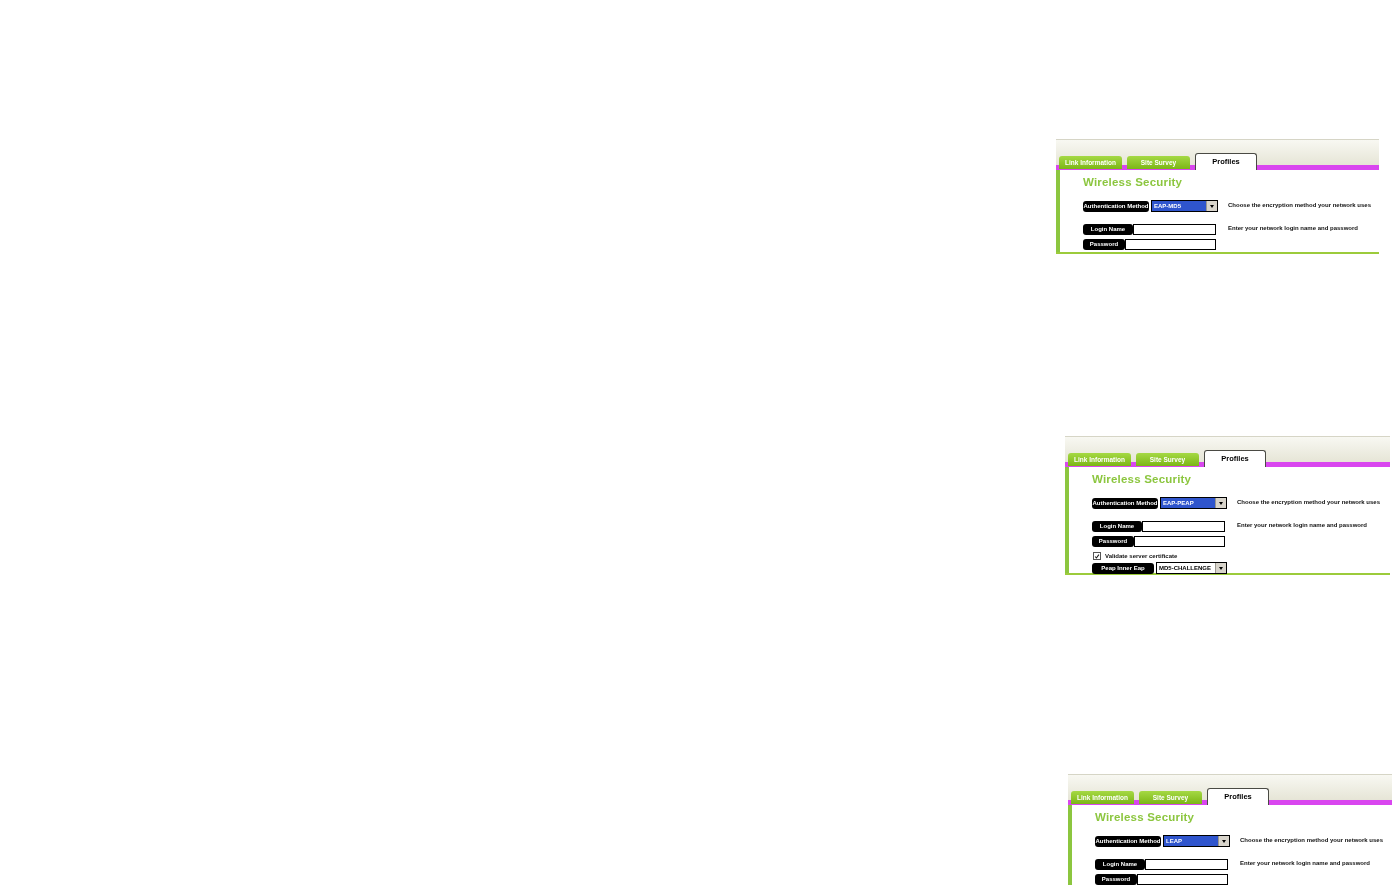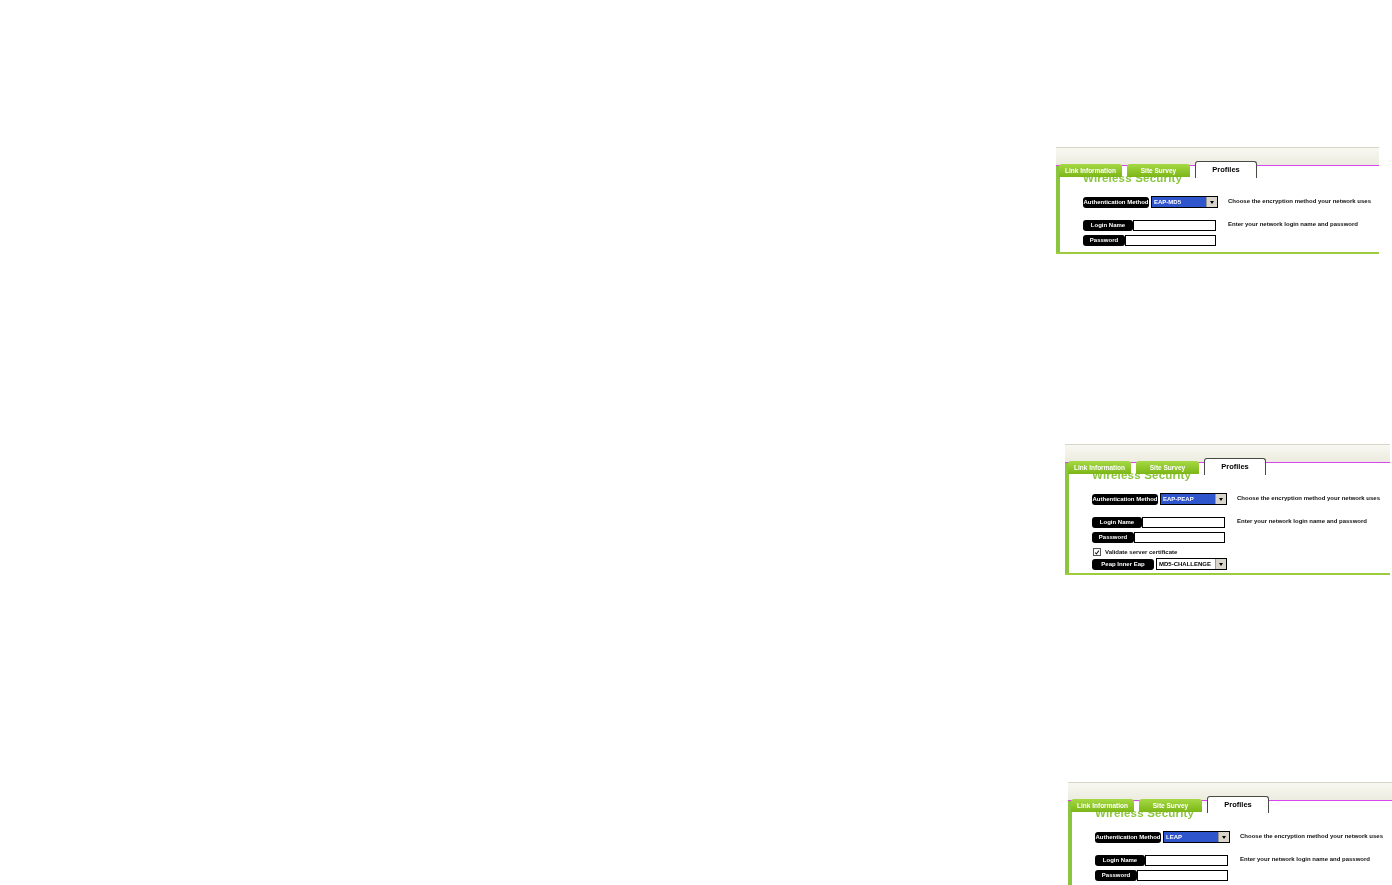--- a/index.html
+++ b/index.html
@@ -4,34 +4,34 @@
 <style>
   * { margin:0; padding:0; box-sizing:border-box; }
   html,body { width:1392px; height:885px; background:#ffffff; overflow:hidden;
               font-family:"Liberation Sans", sans-serif; }
 
   .panel { position:absolute; background:#ffffff; }
   .panel1 { left:1056px; top:135px; width:323px; height:119px; }
   .panel2 { left:1065px; top:432px; width:325px; height:143px; }
   .panel3 { left:1068px; top:770px; width:324px; height:115px; }
 
-  .header { position:absolute; top:12px; left:0; right:0; height:30px;
+  .header { position:absolute; top:4px; left:0; right:0; height:30px;
             background:linear-gradient(180deg,#f8f8f2 0%,#e3e2d2 100%);
             border-top:1px solid #d6d5c6; }
   .tabs { position:absolute; left:3px; bottom:0; display:flex; align-items:flex-end; z-index:3; }
   .tab { width:63px; height:13px; margin-right:5px; text-align:center;
          font-size:6.5px; font-weight:bold; color:#ffffff; line-height:13px;
          background:linear-gradient(180deg,#a5d944,#7cb616);
          border-radius:3px 3px 0 0; cursor:default; overflow:hidden; white-space:nowrap; }
   .tab.active { width:62px; height:17px; line-height:16px; margin-bottom:-1px;
                 background:#ffffff; color:#000000; font-size:7.5px;
                 border:1px solid #4a4a44; border-bottom:none; }
 
   .body { position:absolute; left:0; right:0; top:30px; bottom:0;
-          background:#ffffff; border-top:1px solid #d946ef; }
+          background:#ffffff; border-top:5px solid #d946ef; }
   .body.edged { border-bottom:2px solid #9ccb3b; }
   .leftbar { position:absolute; left:0; top:0; bottom:0; width:4px; background:#8cc63f; }
 
   .title { position:absolute; left:27px; top:6px; font-size:11.5px; font-weight:bold;
            color:#8cc63f; letter-spacing:0.2px; white-space:nowrap; }
 
   .row { position:absolute; left:27px; height:12px; display:flex; align-items:center; }
   .lbl { background:#000000; color:#ffffff; font-size:6px; font-weight:bold;
          height:11px; line-height:11px; text-align:center; border-radius:3px;
          overflow:hidden; white-space:nowrap; flex:none; }

